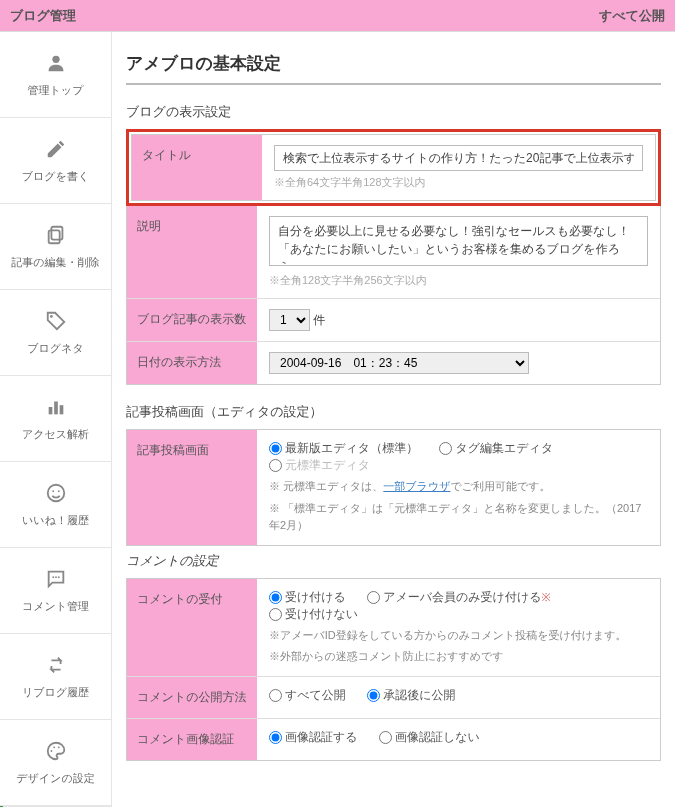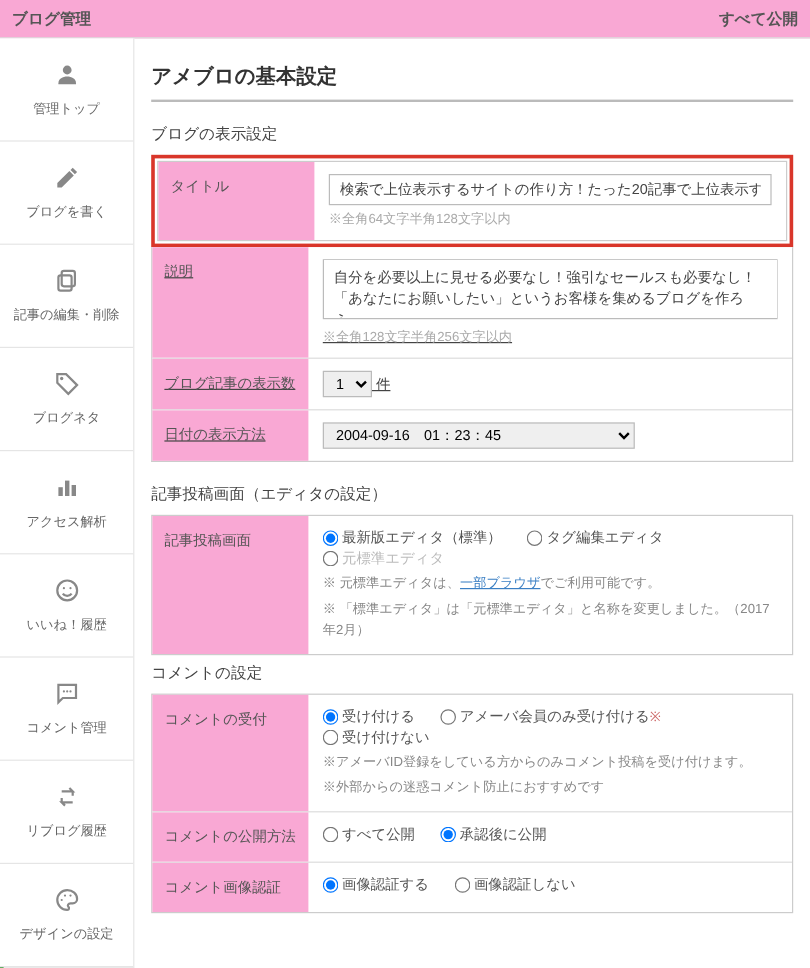--- a/index.html
+++ b/index.html
@@ -139,21 +139,21 @@
         <div class="row">
           <div class="cell-label">タイトル</div>
           <div class="cell-content">
             <input class="text-input" type="text" value="検索で上位表示するサイトの作り方！たった20記事で上位表示するSEO" style="">
             <div class="hint">※全角64文字半角128文字以内</div>
           </div>
         </div>
       </div>
     </div>
 
-    <div class="table" style="border-top:none;text-decoration:underline;">
+    <div class="table" style="border-top:none;">
       <div class="row">
         <div class="cell-label">説明</div>
         <div class="cell-content">
           <textarea class="textarea" style="">自分を必要以上に見せる必要なし！強引なセールスも必要なし！
 「あなたにお願いしたい」というお客様を集めるブログを作ろう。</textarea>
           <div class="hint">※全角128文字半角256文字以内</div>
         </div>
       </div>
       <div class="row">
         <div class="cell-label">ブログ記事の表示数</div>
@@ -182,21 +182,21 @@
           </div>
           <div class="hint2">
             <span>※ 元標準エディタは、</span><span class="link">一部ブラウザ</span><span>でご利用可能です。</span>
           </div>
           <div class="hint2">※ 「標準エディタ」は「元標準エディタ」と名称を変更しました。（2017年2月）</div>
         </div>
       </div>
     </div>
 
 
-    <div class="section-title" style="margin-top:6px;">コメントの設定</div>
+    <div class="section-title" style="margin-top:6px;font-style:italic;">コメントの設定</div>
     <div class="table">
       <div class="row">
         <div class="cell-label">コメントの受付</div>
         <div class="cell-content">
           <div class="radio-group">
             <label><input type="radio" name="ca" checked="" style=""><span>受け付ける</span></label>
             <label><input type="radio" name="ca" style=""><span>アメーバ会員のみ受け付ける</span><span class="req">※</span></label>
             <label><input type="radio" name="ca" style=""><span>受け付けない</span></label>
           </div>
           <div class="hint2">※アメーバID登録をしている方からのみコメント投稿を受け付けます。</div>

